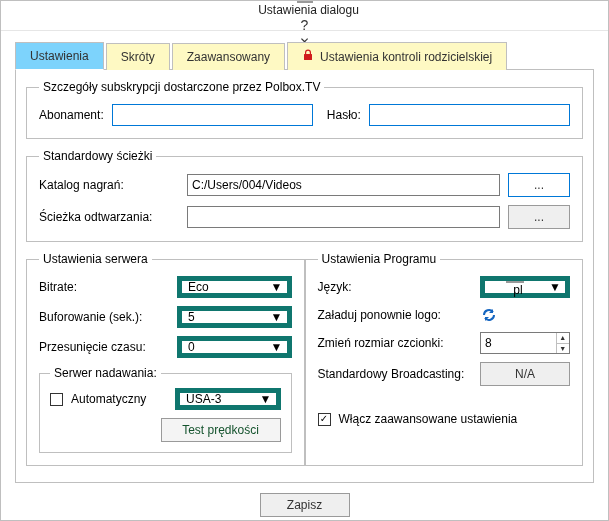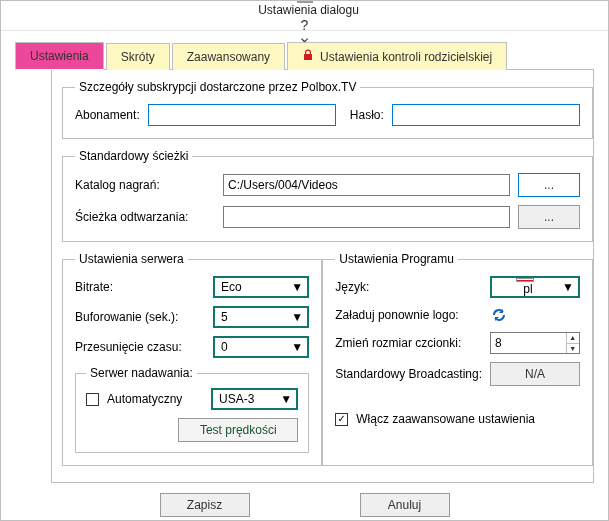--- a/index.html
+++ b/index.html
@@ -6,45 +6,45 @@
   body { margin: 0; background: #fff; }
   .window { width: 609px; height: 521px; border: 1px solid #bfbfbf; background: #fff; display: flex; flex-direction: column; }
   .titlebar { height: 30px; display: flex; align-items: center; padding: 0 8px 0 8px; border-bottom: 1px solid #e6e6e6; flex-direction: column; }
   .appicon { width: 16px; height: 12px; background: linear-gradient(to bottom, #fff 0 50%, #d01c1c 50% 100%); border: 1px solid #9a9a9a; }
   .titlebar .title { margin-left: 8px; color: #222; flex: 1; }
   .titlebar .ctl { width: 40px; text-align: center; font-size: 14px; color: #333; cursor: default; }
   .content { padding: 10px 14px 0 14px; flex: 1; }
 
   .tabs { display: flex; align-items: flex-end; border-bottom: 1px solid #bfbfbf; position: relative; }
   .tab { padding: 6px 14px 6px 14px; border: 1px solid #bfbfbf; border-bottom: none; margin-right: 2px; background: #fef9c3; color: #333; cursor: default; position: relative; top: 1px; }
-  .tab.active { background: #ec4899; border-bottom: 1px solid #fff; }
+  .tab.active { background: #7dd3fc; border-bottom: 1px solid #fff; }
   .tab.withicon { display: flex; align-items: center; gap: 6px; }
 
-  .panel { border: 1px solid #bfbfbf; border-top: none; padding: 10px 0 6px 10px; margin-left: 36px; }
+  .panel { border: 1px solid #bfbfbf; border-top: none; padding: 10px 10px 6px 10px; }
 
   fieldset { border: 1px solid #bfbfbf; margin: 0 0 10px 0; padding: 10px 12px 12px 12px; }
   fieldset.inner { margin: 6px 0 0 0; padding: 8px 10px 10px 10px; }
   legend { color: #000; padding: 0 4px; }
 
   .row { display: flex; align-items: center; margin-bottom: 8px; gap: 8px; }
   .row:last-child { margin-bottom: 0; }
   .lbl { white-space: nowrap; color: #000000; }
 
   input[type=text], input[type=password] {
     height: 22px; border: 1px solid #7a7a7a; padding: 0 4px; background: #fff; color: #000;
   }
   input.blue { border: 1px solid #0078d7; }
   .btn { height: 24px; border: 1px solid #9a9a9a; background: #efefef; padding: 0 14px; color: #333; }
   .btn.blue { border: 1px solid #0078d7; background: #fff; }
   .btn.disabled { color: #14532d; background: #f4f4f4; }
 
   .cols { display: flex; }
   .col { flex: 1; }
 
-  .select { position: relative; height: 22px; border: 2px solid #0f766e; background: #fff; display: flex; align-items: center; padding: 0 18px 0 6px; }
+  .select { position: relative; height: 22px; border: 5px solid #0f766e; background: #fff; display: flex; align-items: center; padding: 0 18px 0 6px; }
   .select .caret { position: absolute; right: 4px; top: 50%; transform: translateY(-50%); }
   .select.lang { padding-left: 4px; flex-direction: column; }
 
   .spin { display: flex; border: 1px solid #7a7a7a; height: 22px; width: 80px; }
   .spin input { border: none; width: 100%; padding: 0 4px; height: 20px; }
   .spin .arrows { width: 16px; border-left: 1px solid #bfbfbf; display: flex; flex-direction: column; }
   .spin .arrows div { flex:1; display:flex; align-items:center; justify-content:center; font-size:7px; color:#333; border-bottom:1px solid #bfbfbf; }
   .spin .arrows div:last-child { border-bottom:none; }
 
   .checkbox { width: 13px; height: 13px; border: 1px solid #333; display: inline-flex; align-items:center; justify-content:center; background:#fff; }
@@ -203,17 +203,16 @@
             <span class="lbl">Włącz zaawansowane ustawienia</span>
           </div>
         </fieldset>
 
       </div>
 
     </div>
 
     <div class="footer">
       <button class="btn">Zapisz</button>
-      <button class="btn">Anuluj</button>
     </div>
 
   </div>
 </div>
 
 </body></html>

